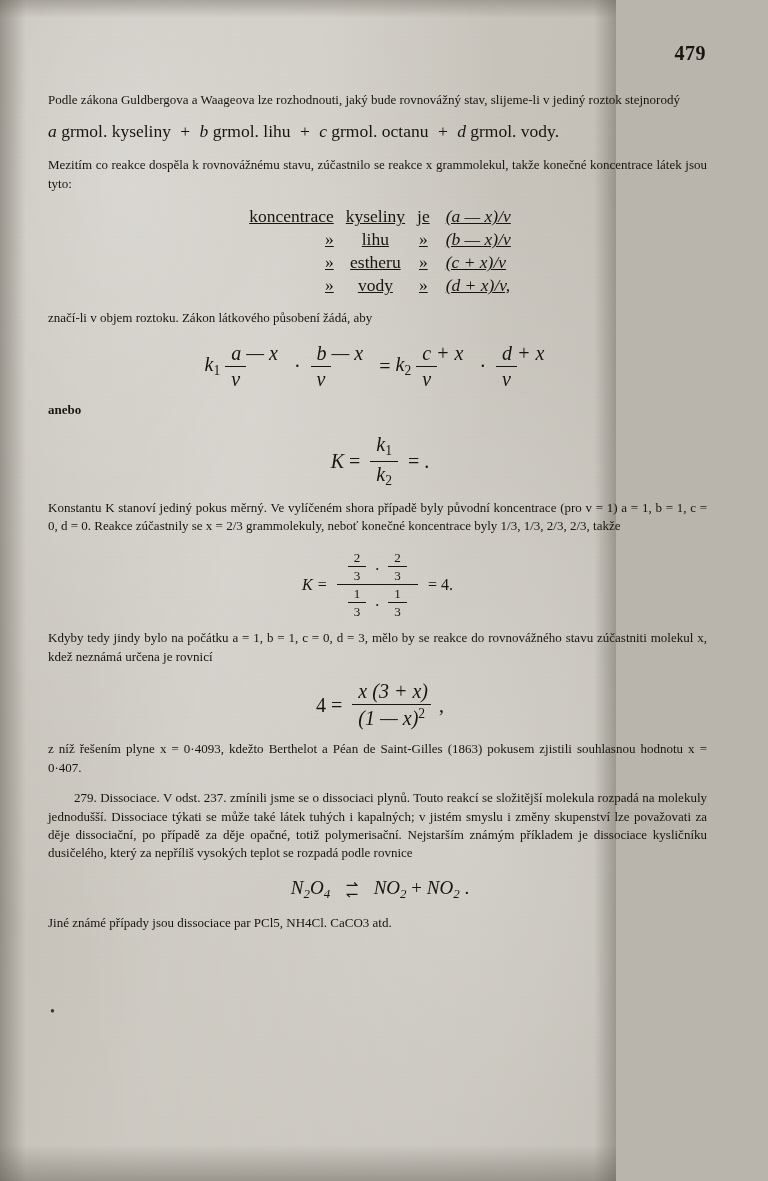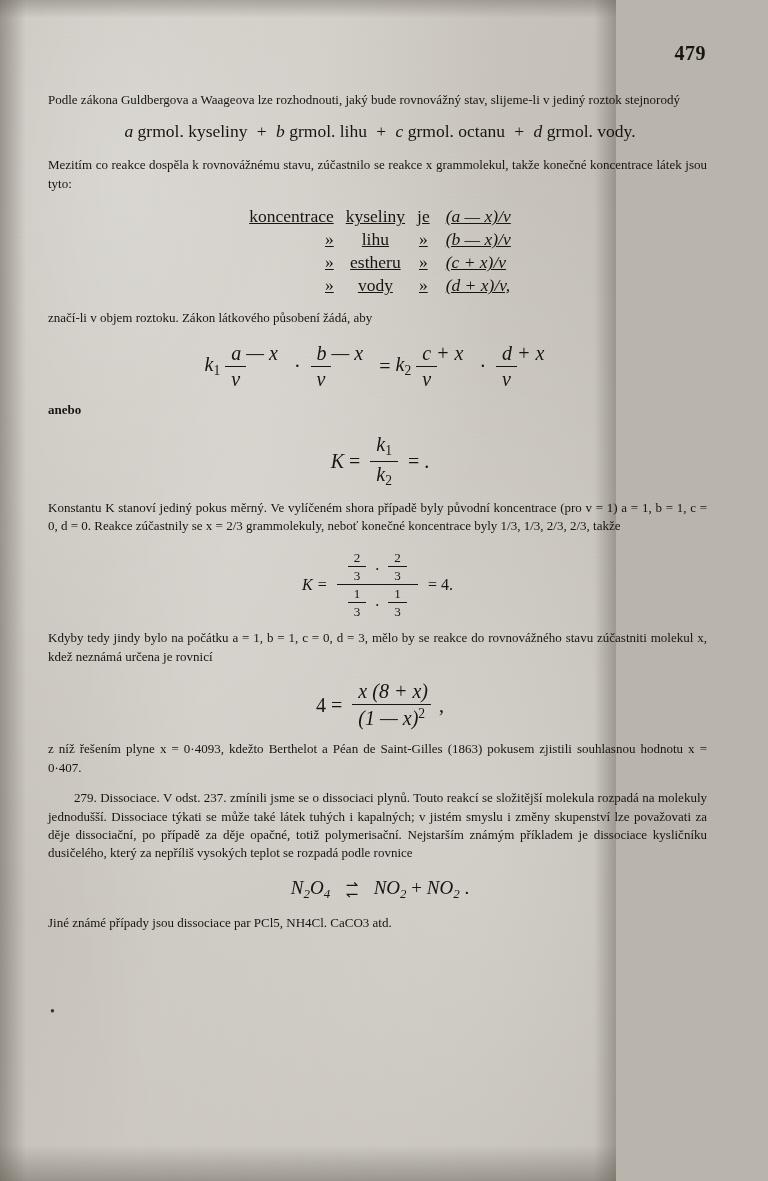--- a/index.html
+++ b/index.html
@@ -60,21 +60,20 @@
   p.body {
     font-size: 13px;
     line-height: 1.42;
     margin: 0 5px 12px 0;
     text-align: justify;
     text-justify: inter-word;
   }
   p.body.tight { margin-bottom: 6px; font-weight: bold; }
   .indent { text-indent: 26px; }
   .centerline {
-    text-align: center;
     font-size: 17.5px;
     margin: 10px 0 14px 0;
   }
   .math { font-style: italic; font-family: "Liberation Serif", serif; }
   .up { font-style: normal; }
   .sub { font-size: .68em; vertical-align: -0.32em; font-style: normal; }
   .subi { font-size: .68em; vertical-align: -0.32em; font-style: italic; }
   .sup { font-size: .68em; vertical-align: 0.52em; font-style: normal; }
 
   
@@ -255,21 +254,21 @@
       </span>
       <span class="op">= 4.</span>
     </div>
 
     <p class="body">Kdyby tedy jindy bylo na počátku a = 1, b = 1, c = 0, d = 3, mělo by se reakce do rovnovážného stavu zúčastniti molekul x, kdež neznámá určena je rovnicí</p>
 
     <div class="eq">
       <span>4</span>
       <span class="op">=</span>
       <span class="frac">
-        <span class="num math">x (8 + x)</span>
+        <span class="num math">x (3 + x)</span>
         <span class="den math"><span>(1 — x)</span><span class="sup">2</span></span>
       </span>
       <span>,</span>
     </div>
 
     <p class="body">z níž řešením plyne x = 0·4093, kdežto Berthelot a Péan de Saint-Gilles (1863) pokusem zjistili souhlasnou hodnotu x = 0·407.</p>
 
     <p class="body indent">279. Dissociace. V odst. 237. zmínili jsme se o dissociaci plynů. Touto reakcí se složitější molekula rozpadá na molekuly jednodušší. Dissociace týkati se může také látek tuhých i kapalných; v jistém smyslu i změny skupenství lze považovati za děje dissociační, po případě za děje opačné, totiž polymerisační. Nejstarším známým příkladem je dissociace kysličníku dusičelého, který za nepříliš vysokých teplot se rozpadá podle rovnice</p>
 
     <div class="reaction">

